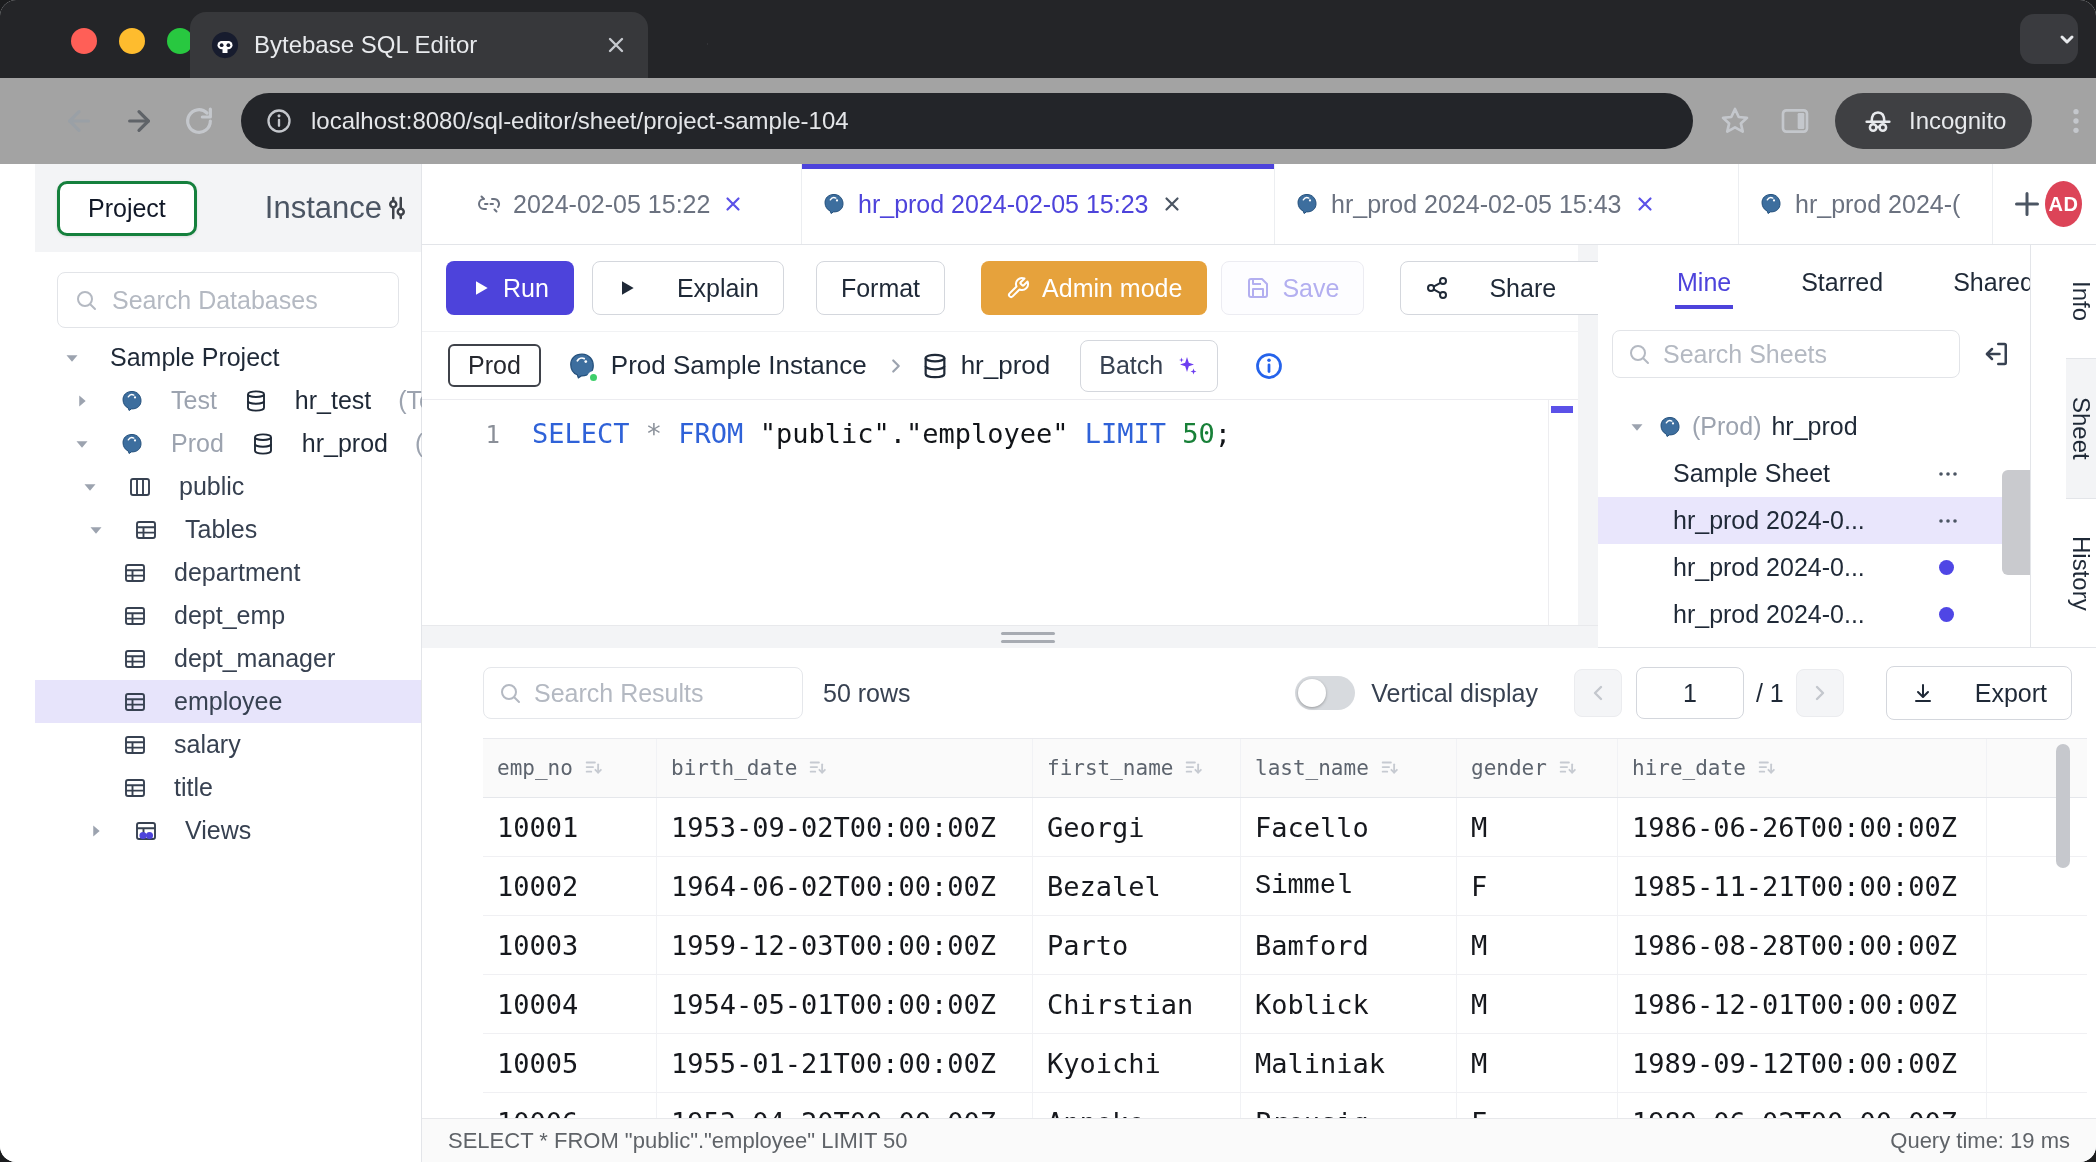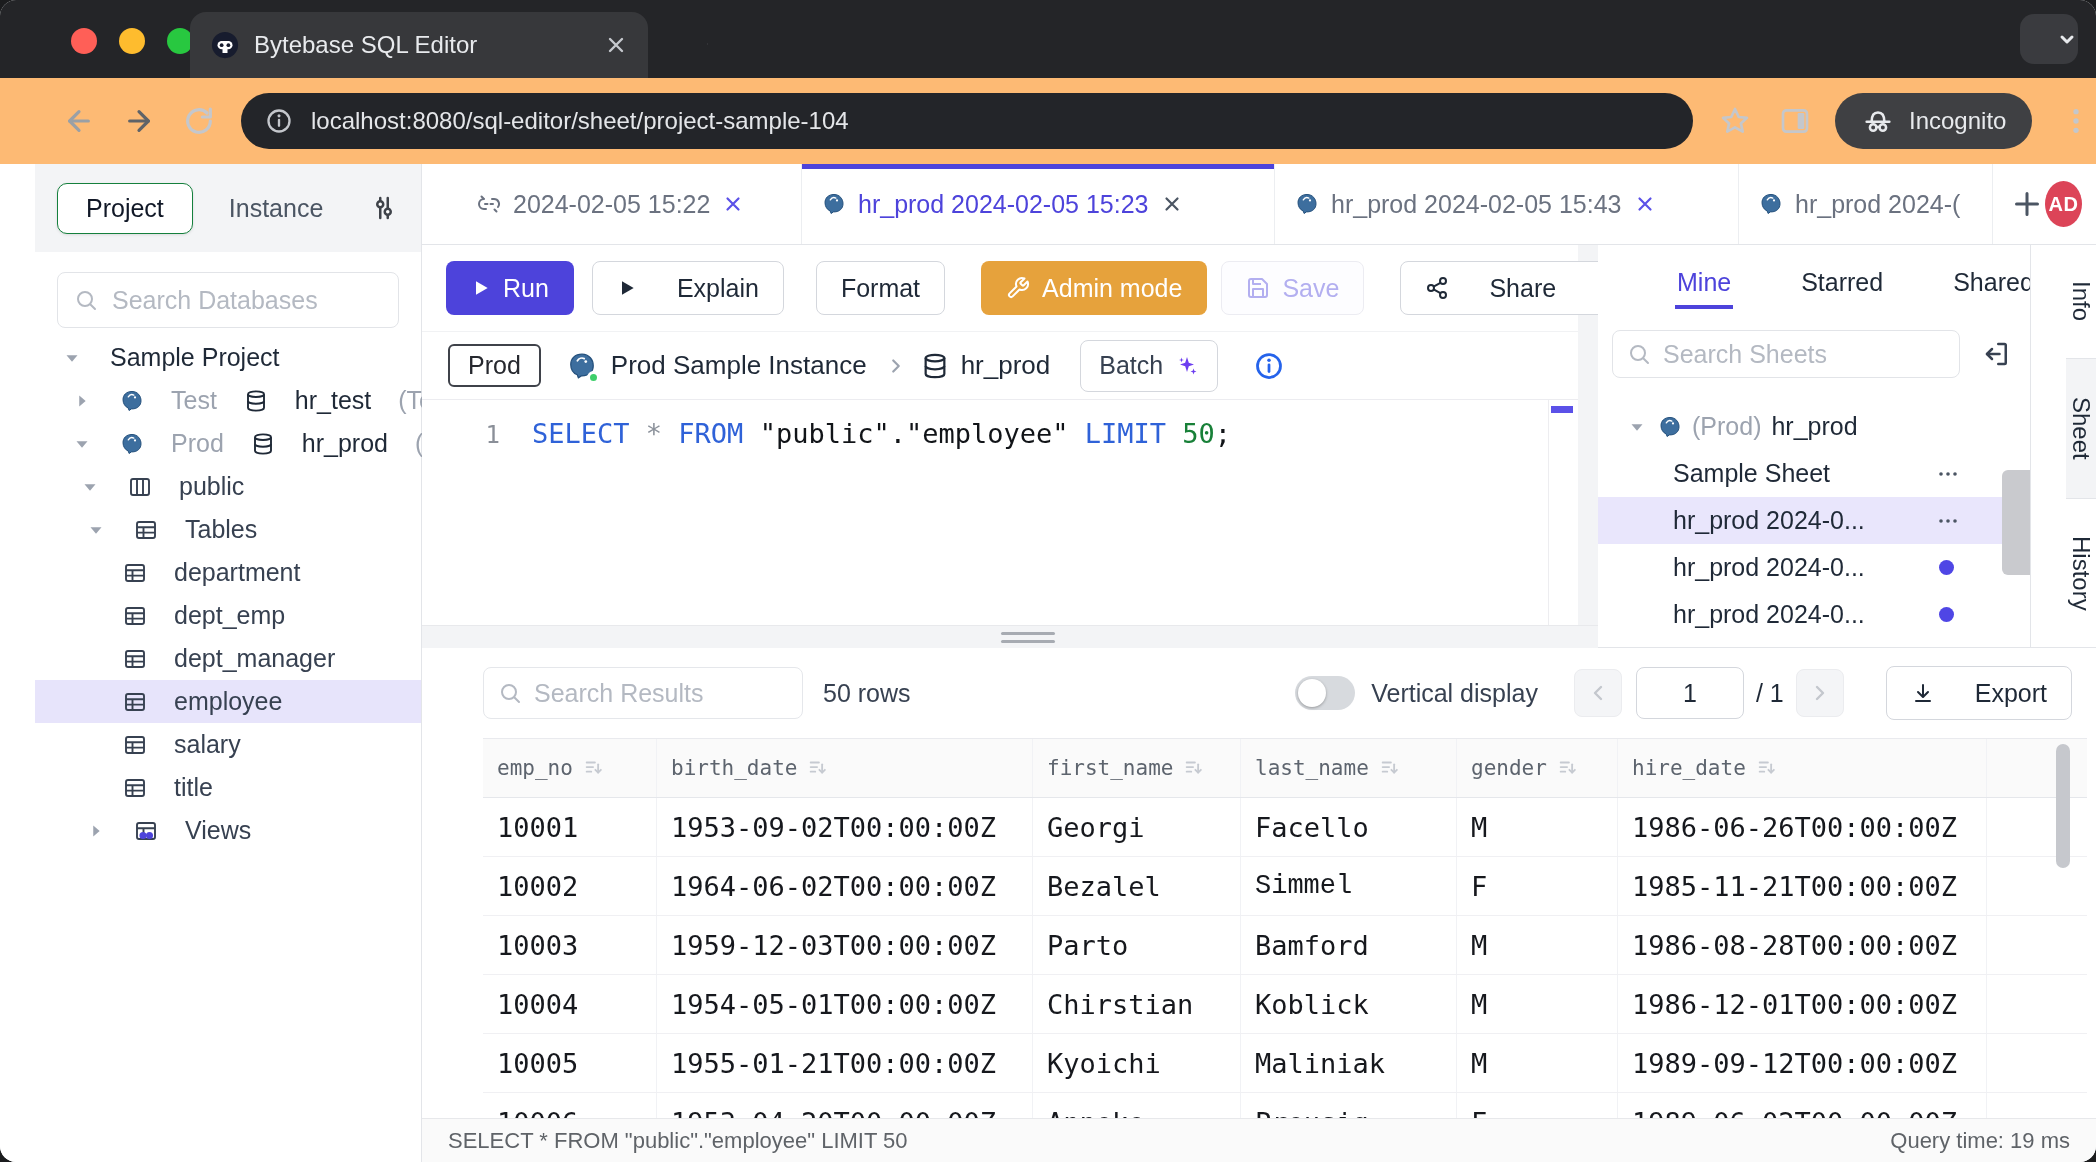--- a/index.html
+++ b/index.html
@@ -19,34 +19,34 @@
   .traffic { left:36px; top:28px; display:flex; gap:22px; }
   .traffic span { width:26px; height:26px; border-radius:50%; display:block; }
   .t-red{background:#ff5f57;} .t-yellow{background:#febc2e;} .t-green{background:#28c840;}
   .btab { left:190px; top:12px; width:458px; height:66px; background:#37383b; border-radius:16px 16px 0 0;
           display:flex; align-items:center; padding:0 20px; gap:14px; }
   .btab-title { font-size:24px; color:#e8eaed; flex:1; white-space:nowrap; overflow:hidden; }
   .bclose { color:#c6c9ce; width:24px; height:24px; }
   .newtab-browser { left:672px; top:26px; width:36px; height:36px; color:#c6c9ce; }
   .win-chevron { left:2020px; top:14px; width:58px; height:50px; border-radius:14px; background:#3a3b3f;
                  display:flex; align-items:center; justify-content:center; color:#e8eaed; }
-  .navbar { left:0; top:78px; width:2096px; height:86px; background:#fdba74; display:flex; align-items:center; }
+  .navbar { left:0; top:78px; width:2096px; height:86px; background:#a3a3a3; display:flex; align-items:center; }
   .nav-ic { margin-left:28px; width:32px; height:32px; }
   .url-pill { margin-left:26px; width:1452px; height:56px; border-radius:28px; background:#232529;
               display:flex; align-items:center; padding:0 24px; gap:18px; }
   .url-text { font-size:24px; color:#e4e6e9; white-space:nowrap; }
   .inc-pill { margin-left:24px; height:56px; border-radius:28px; background:#3f4043; display:flex;
               align-items:center; gap:14px; padding:0 26px; color:#e8eaed; font-size:24px; }
 
   
   .sidebar { left:0; top:164px; width:422px; height:998px; background:#fff; border-right:1px solid #e3e5e9; }
   .sb-head { height:88px; background:#f3f4f6; display:flex; align-items:center; padding:0 22px; }
-  .pill-active { background:#fff; border:1px solid #15803d; border-radius:10px; box-shadow:0 1px 3px rgba(0,0,0,.10);
+  .pill-active { background:#fff; border:3px solid #15803d; border-radius:10px; box-shadow:0 1px 3px rgba(0,0,0,.10);
                  padding:10px 28px; font-size:25px; color:#111827; }
-  .pill-plain { margin-left:36px; font-size:25px; color:#4b5563; }
+  .pill-plain { margin-left:68px; font-size:31px; color:#4b5563; }
   .sb-sliders { margin-left:auto; color:#3f434a; }
   .sb-search { margin:20px 22px 8px 22px; height:56px; border:1px solid #e2e4e8; border-radius:8px;
                display:flex; align-items:center; padding:0 16px; gap:12px; background:#fff; }
   .sb-search input, .panel-search input, .res-search input {
       border:none; outline:none; font-size:25px; color:#374151; width:100%; background:transparent;
       font-family:"Liberation Sans",sans-serif; }
   .sb-search input::placeholder, .panel-search input::placeholder, .res-search input::placeholder { color:#b4b9c2; }
   .search-ic { color:#b4b9c2; }
   #db-tree { list-style:none; margin:6px 0 0 0; padding:0; }
   #db-tree li { height:43px; display:flex; align-items:center; font-size:25px; color:#374151; gap:27px; cursor:default; }

